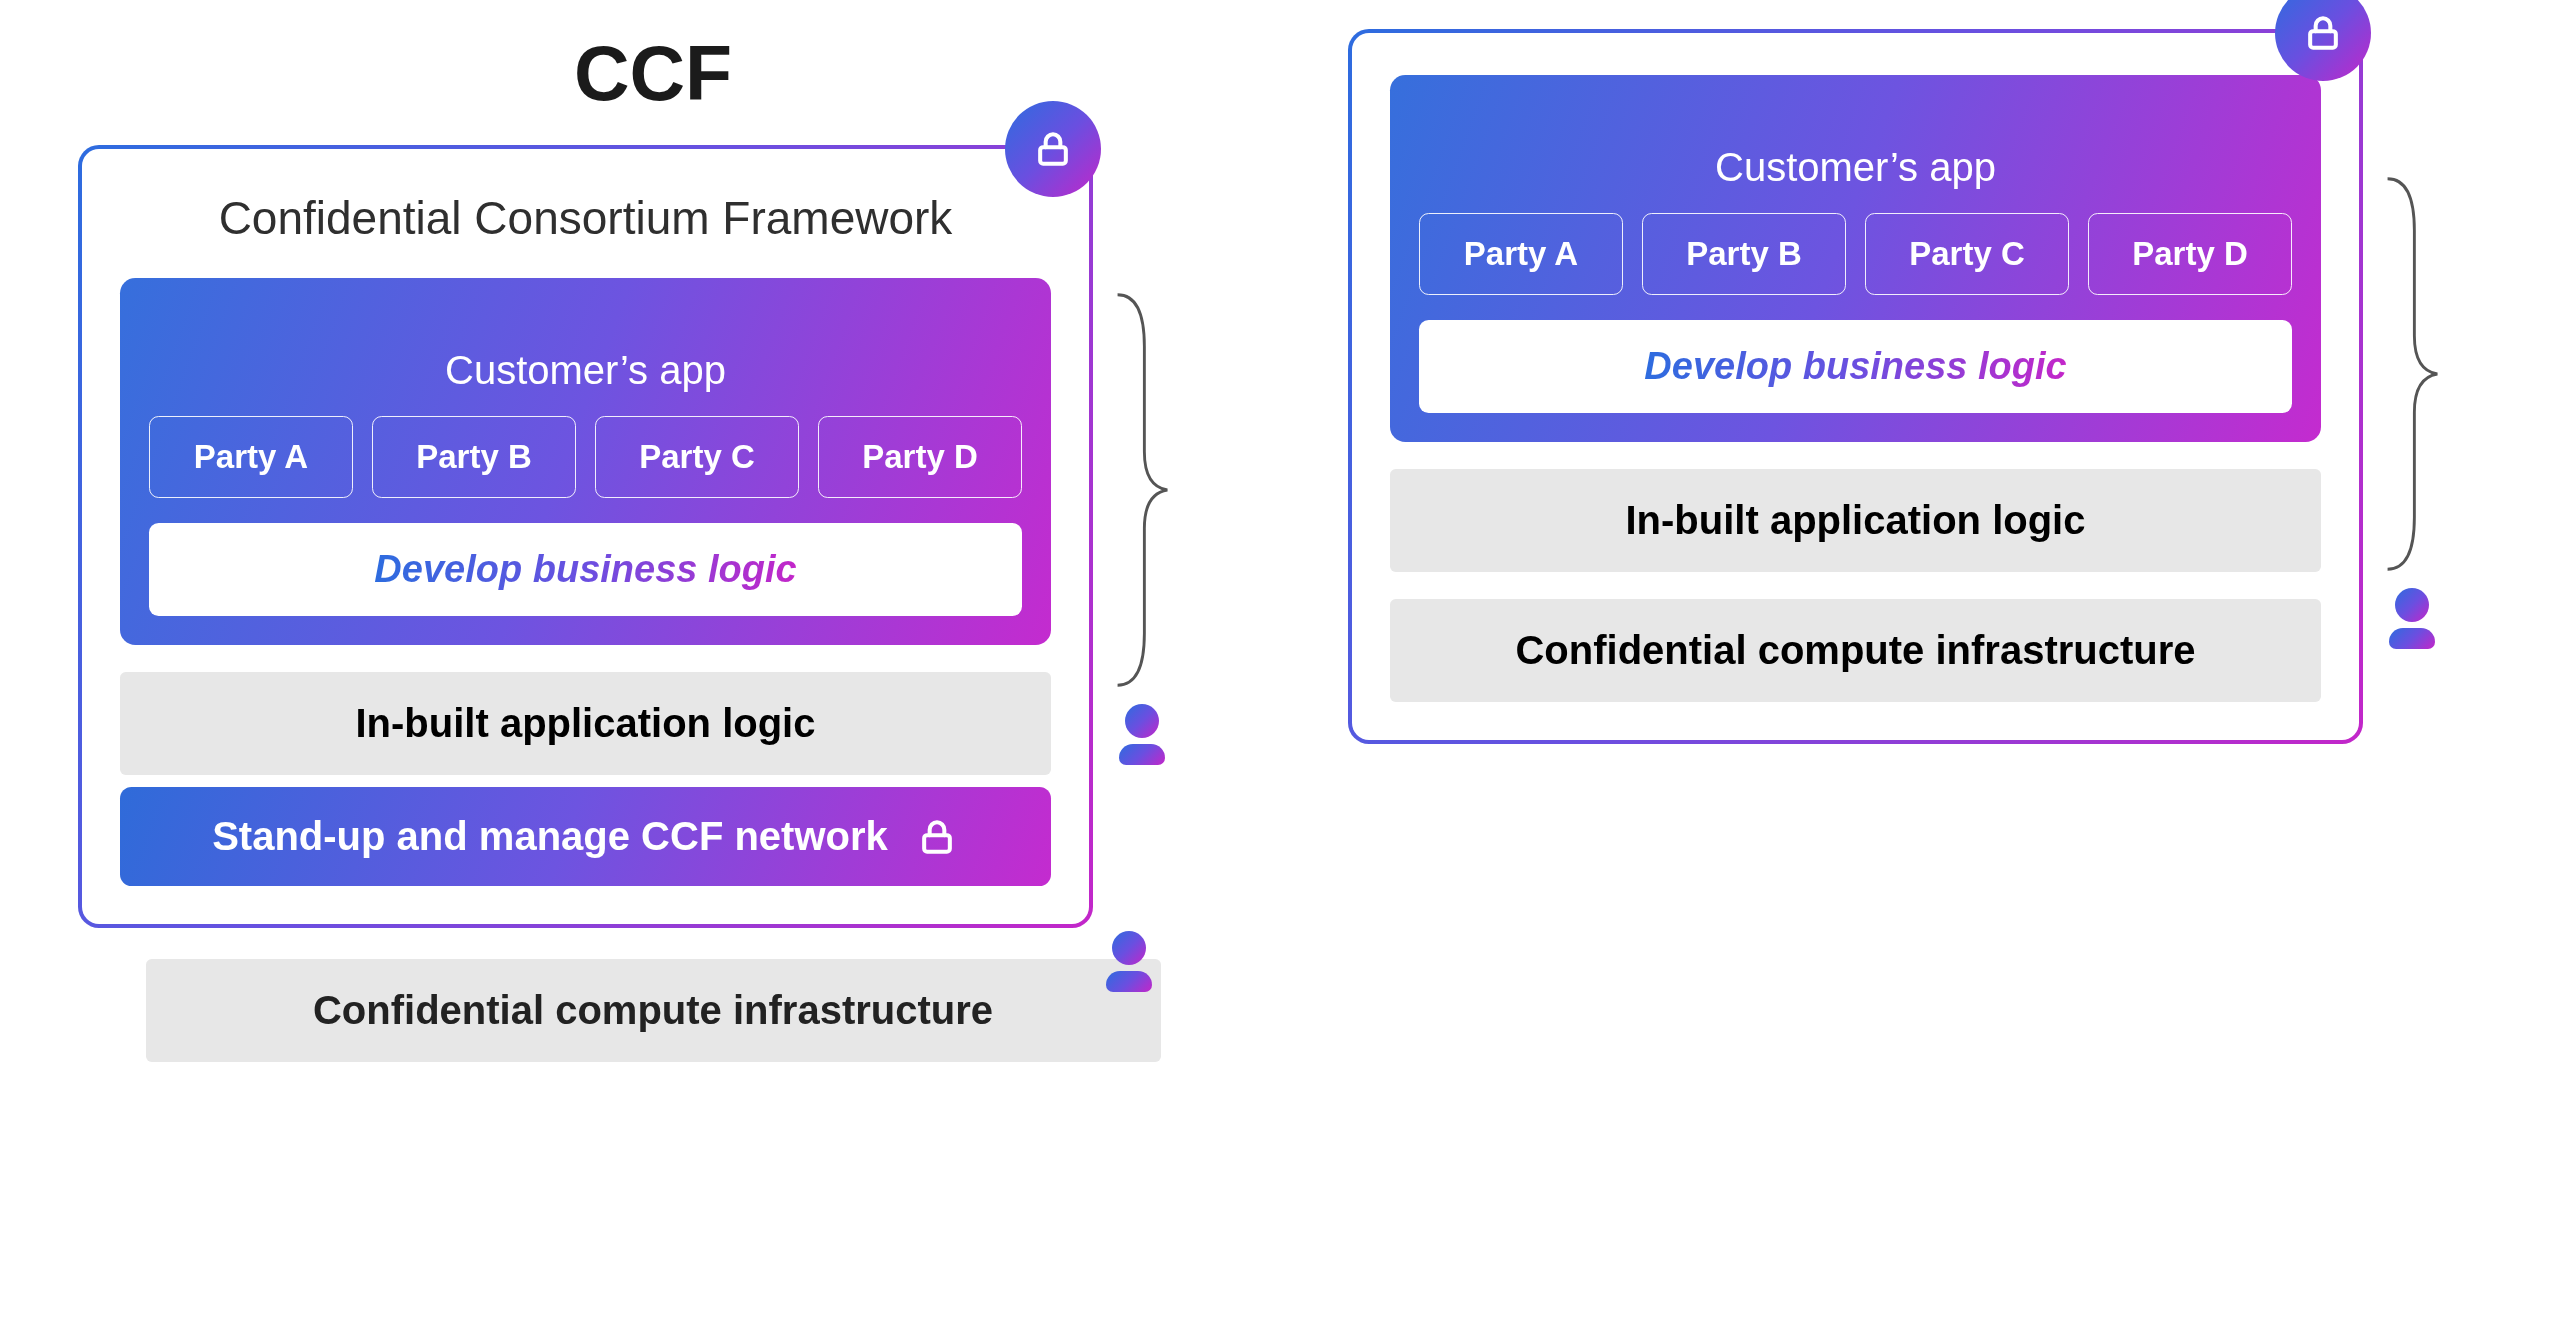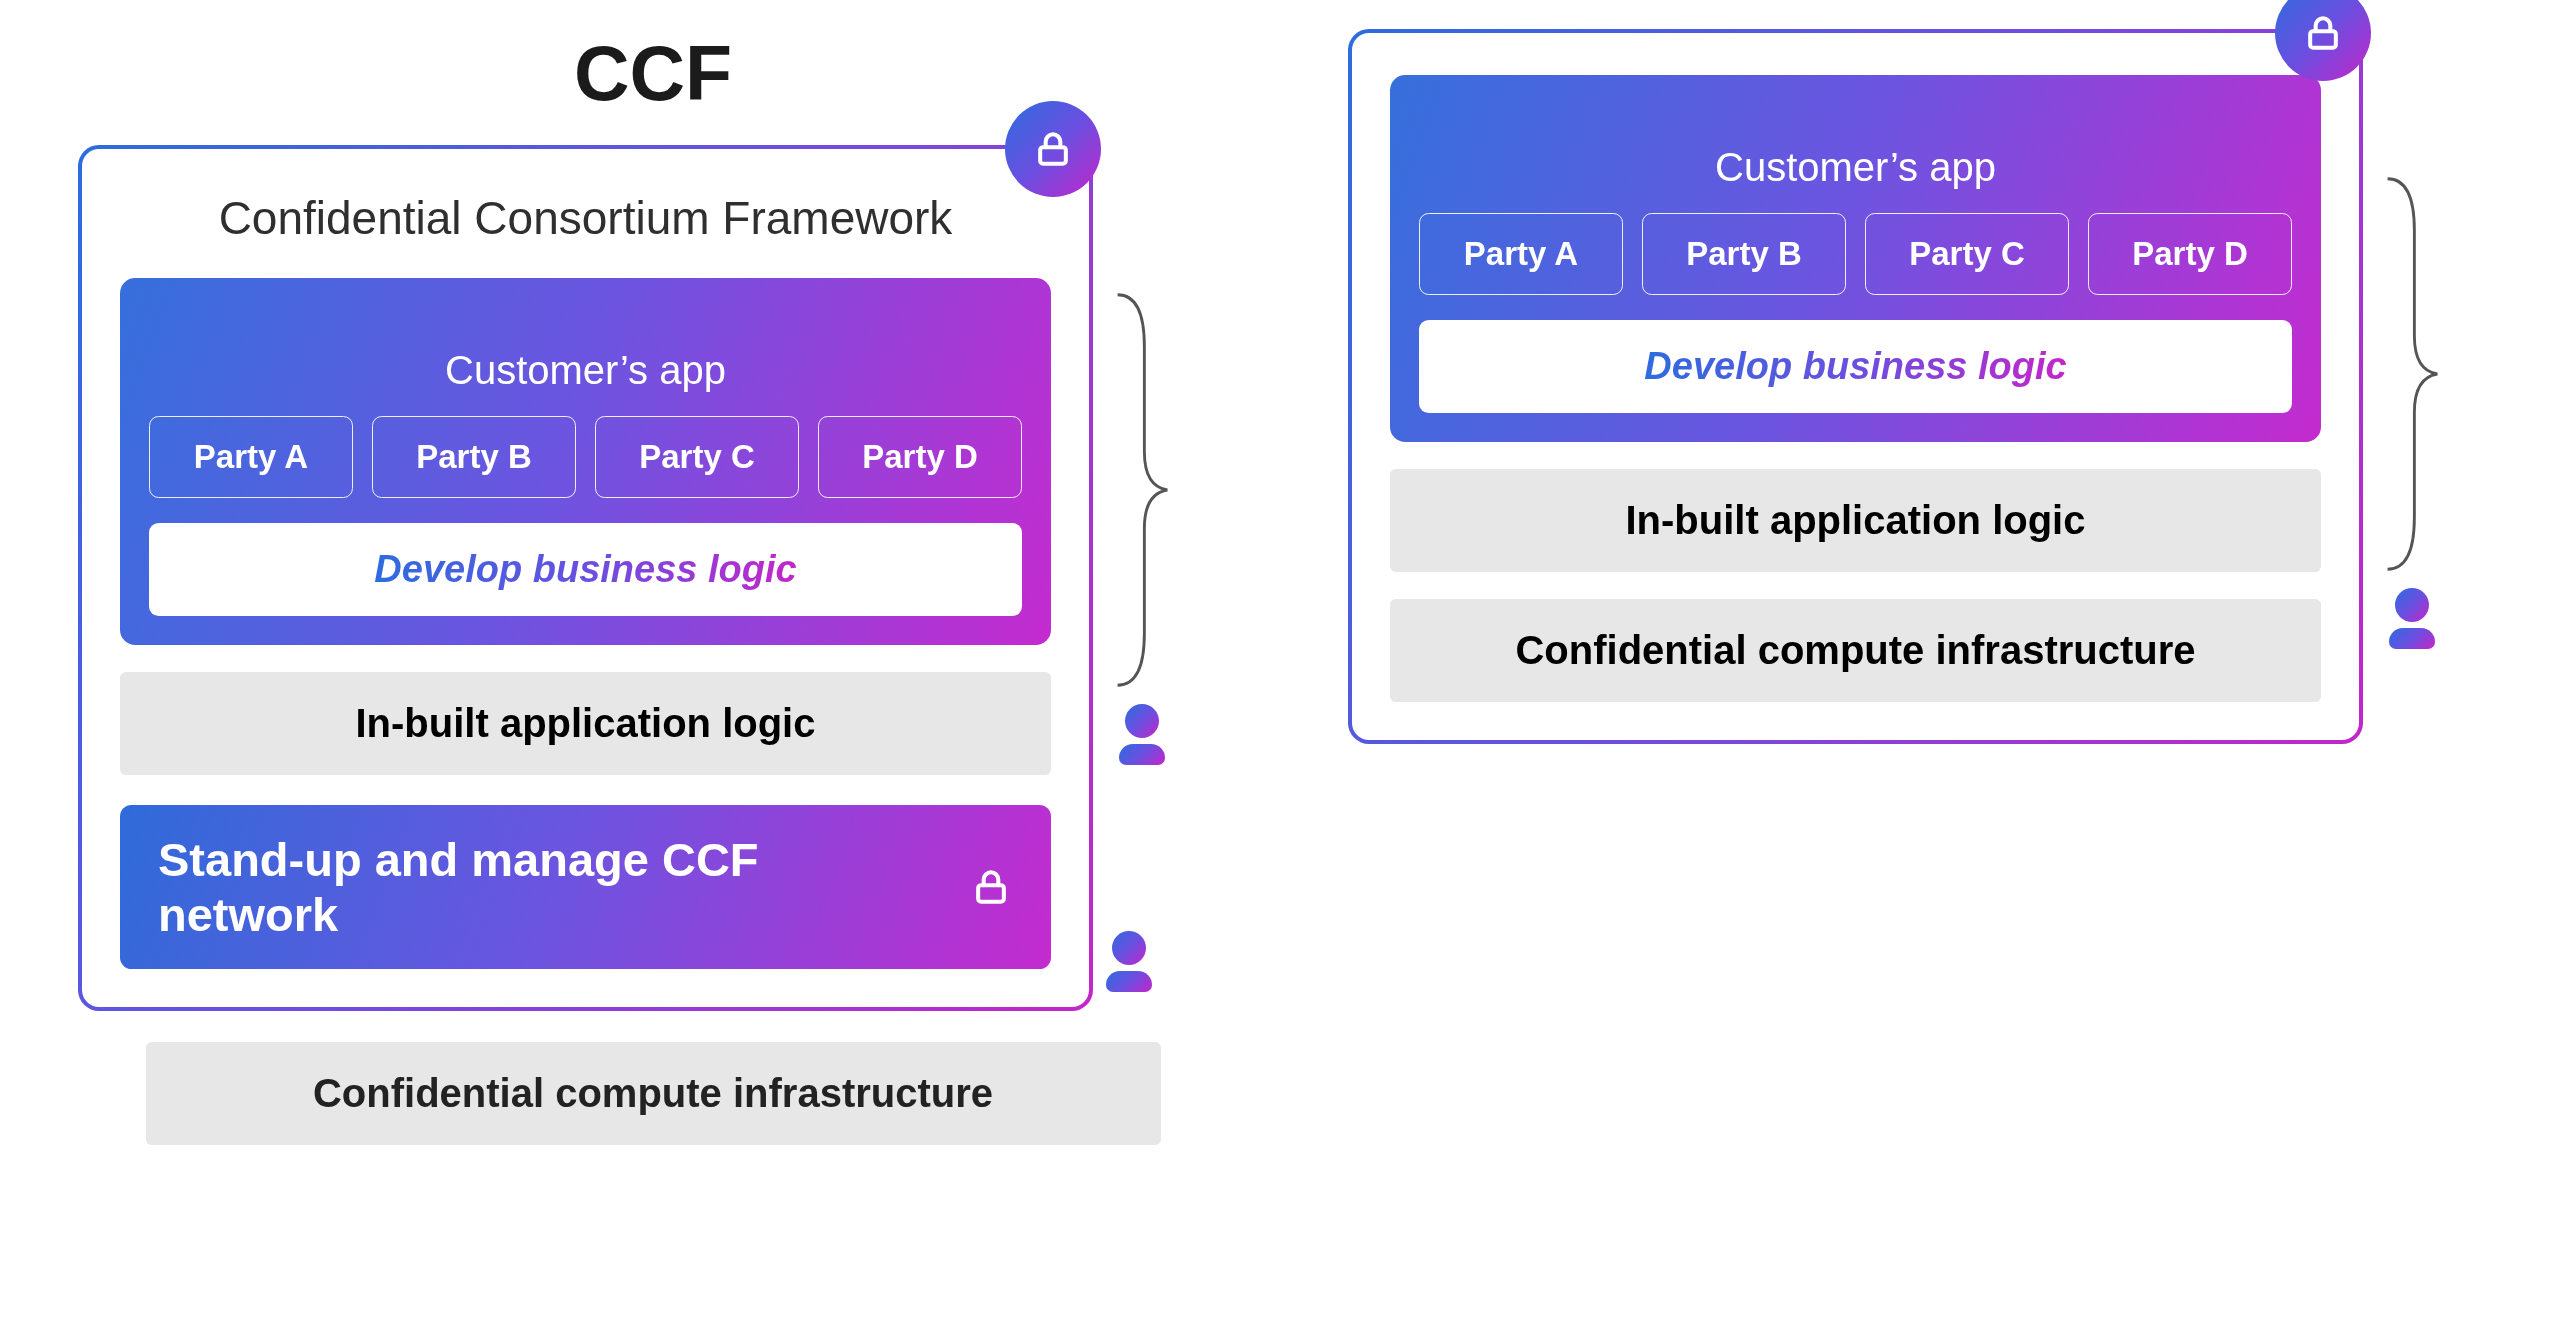--- a/index.html
+++ b/index.html
@@ -113,30 +113,30 @@
     margin-top: 27px;
     background: #e7e7e7;
     border-radius: 5.7px;
     text-align: center;
     padding: 29px 0;
     font-size: 40px;
     font-weight: 600;
     color: #000000;
   }
   .gradient-box {
-    margin-top: 30px;
+    margin-top: 12px;
     border-radius: 11.5px;
     background: linear-gradient(110deg,#2f6bd9 0%, #6d54e0 48%, #c42bcf 100%);
     color: #fff;
     padding: 27px 38px;
     display: flex;
     align-items: center;
     justify-content: center;
     gap: 27px;
-    font-size: 47px;
+    font-size: 40px;
     font-weight: 600;
   }
   .gradient-box svg { width: 44px; height: 44px; flex: 0 0 auto; }
   .outer-gray {
     width: 1015px;
     margin-top: 31px;
     background: #e7e7e7;
     border-radius: 5.7px;
     text-align: center;
     padding: 29px 0;

